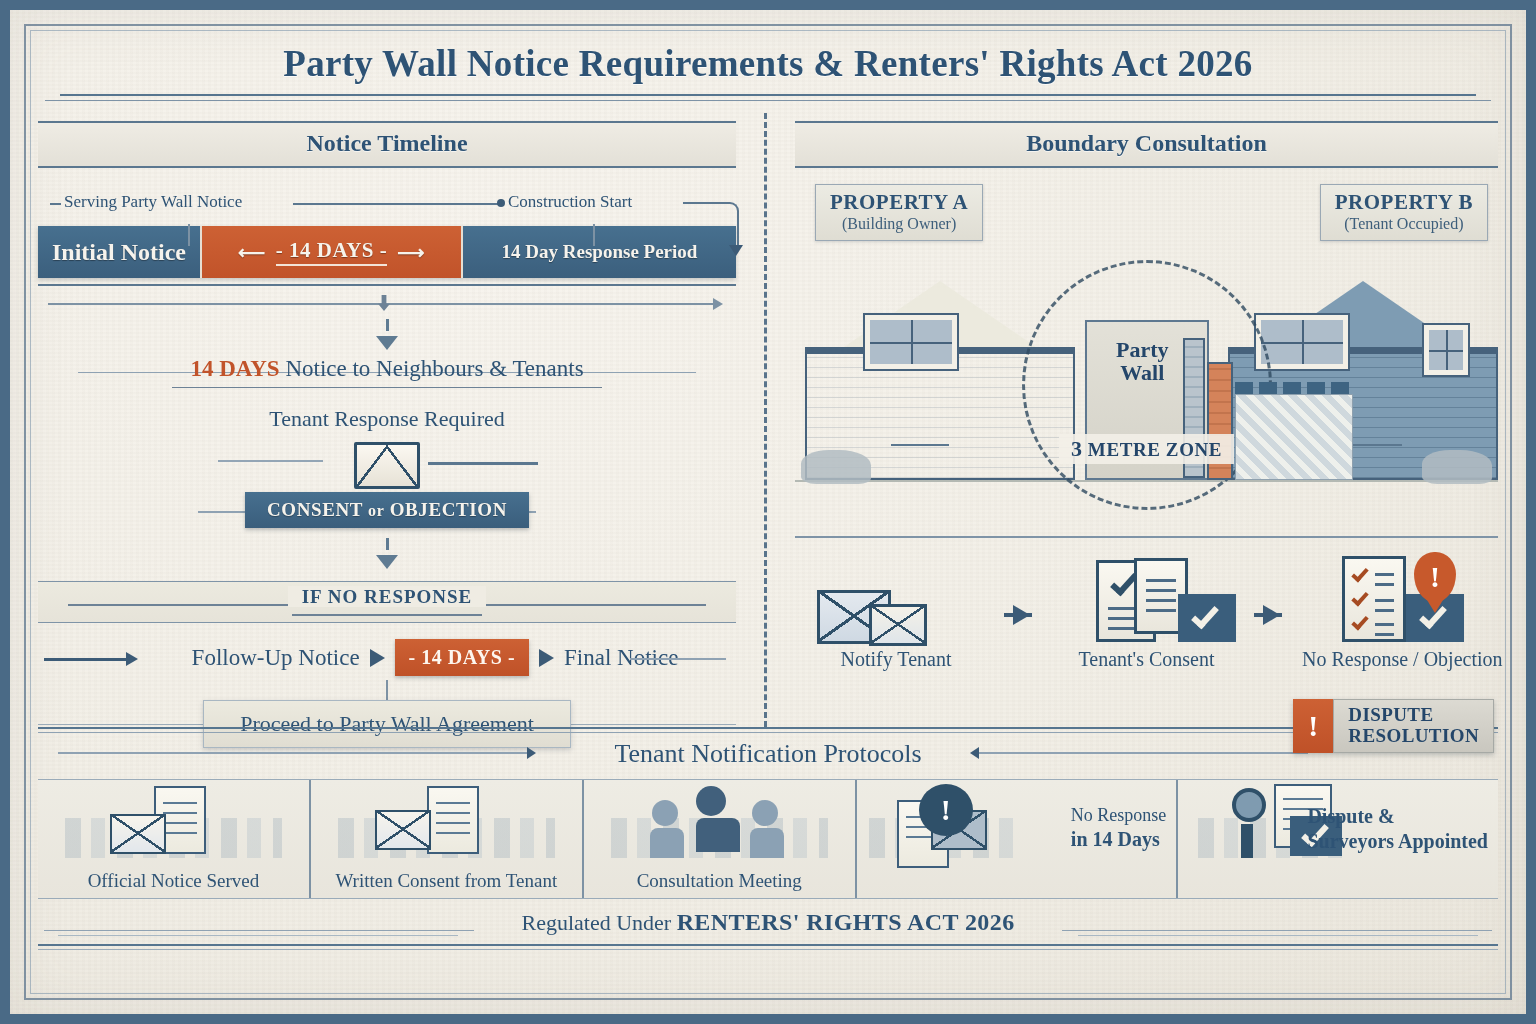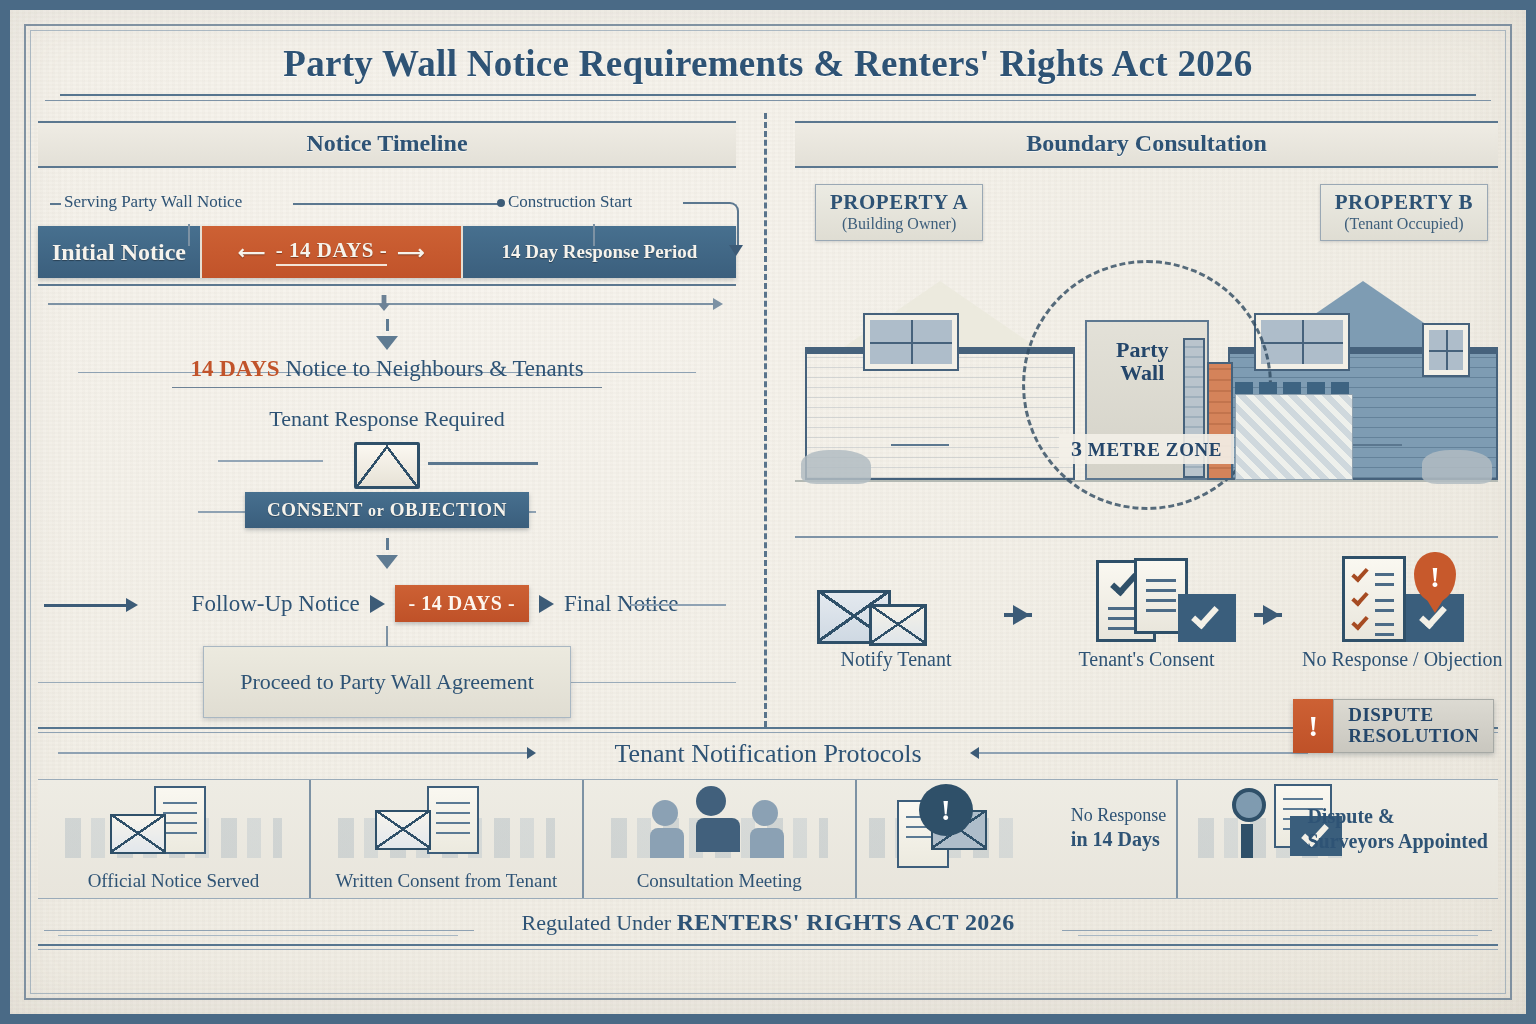--- a/index.html
+++ b/index.html
@@ -199,21 +199,21 @@
     padding: 7px 14px; letter-spacing: .5px; box-shadow: 0 2px 4px rgba(50,60,70,.3);
   }
 
   .stem-down { width: 2px; height: 22px; background: #7d92a4; margin: 4px auto 0; }
 
   .agree-row { position: relative; text-align: center; margin-top: -2px; }
   .agree-rule { position: absolute; left: 0; right: 0; top: 50%; height: 1px; background: #9aabb9; }
   .agree-box {
     position: relative; display: inline-block;
     background: linear-gradient(#eceadf,#e0ddd2);
-    border: 1px solid #a9b7c2; padding: 22px 36px;
+    border: 1px solid #a9b7c2; padding: 10px 36px;
     font-family: "Liberation Serif", serif; font-size: 22px; color: #2e5375;
     box-shadow: 0 2px 5px rgba(60,70,80,.22);
   }
 
   
   .prop-row { position: relative; height: 60px; margin-top: 16px; }
   .prop-box {
     position: absolute; top: 0;
     background: linear-gradient(#ecebe3,#dfddd3); border: 1px solid #9aa8b4;
     padding: 5px 14px 7px; text-align: center; box-shadow: 0 1px 3px rgba(60,70,80,.2);
@@ -494,20 +494,25 @@
           <span class="chip">
             <span>CONSENT</span>
             <span class="lc">or</span>
             <span>OBJECTION</span>
           </span>
         </div>
 
         <div class="down-stem" style="margin-top:10px"></div>
         <div class="down-arrow"></div>
 
+        <div class="band">
+          <div class="band-rule"></div>
+          <span class="band-txt">IF NO RESPONSE</span>
+          <div class="band-under"></div>
+        </div>
 
         <div class="flow">
           <div class="lead"></div>
           <div class="trail"></div>
           <span class="flow-txt" style="margin-left:96px">Follow-Up Notice</span>
           <span class="arrow-r"></span>
           <span class="pill-14">- 14 DAYS -</span>
           <span class="arrow-r"></span>
           <span class="flow-txt">Final Notice</span>
         </div>

